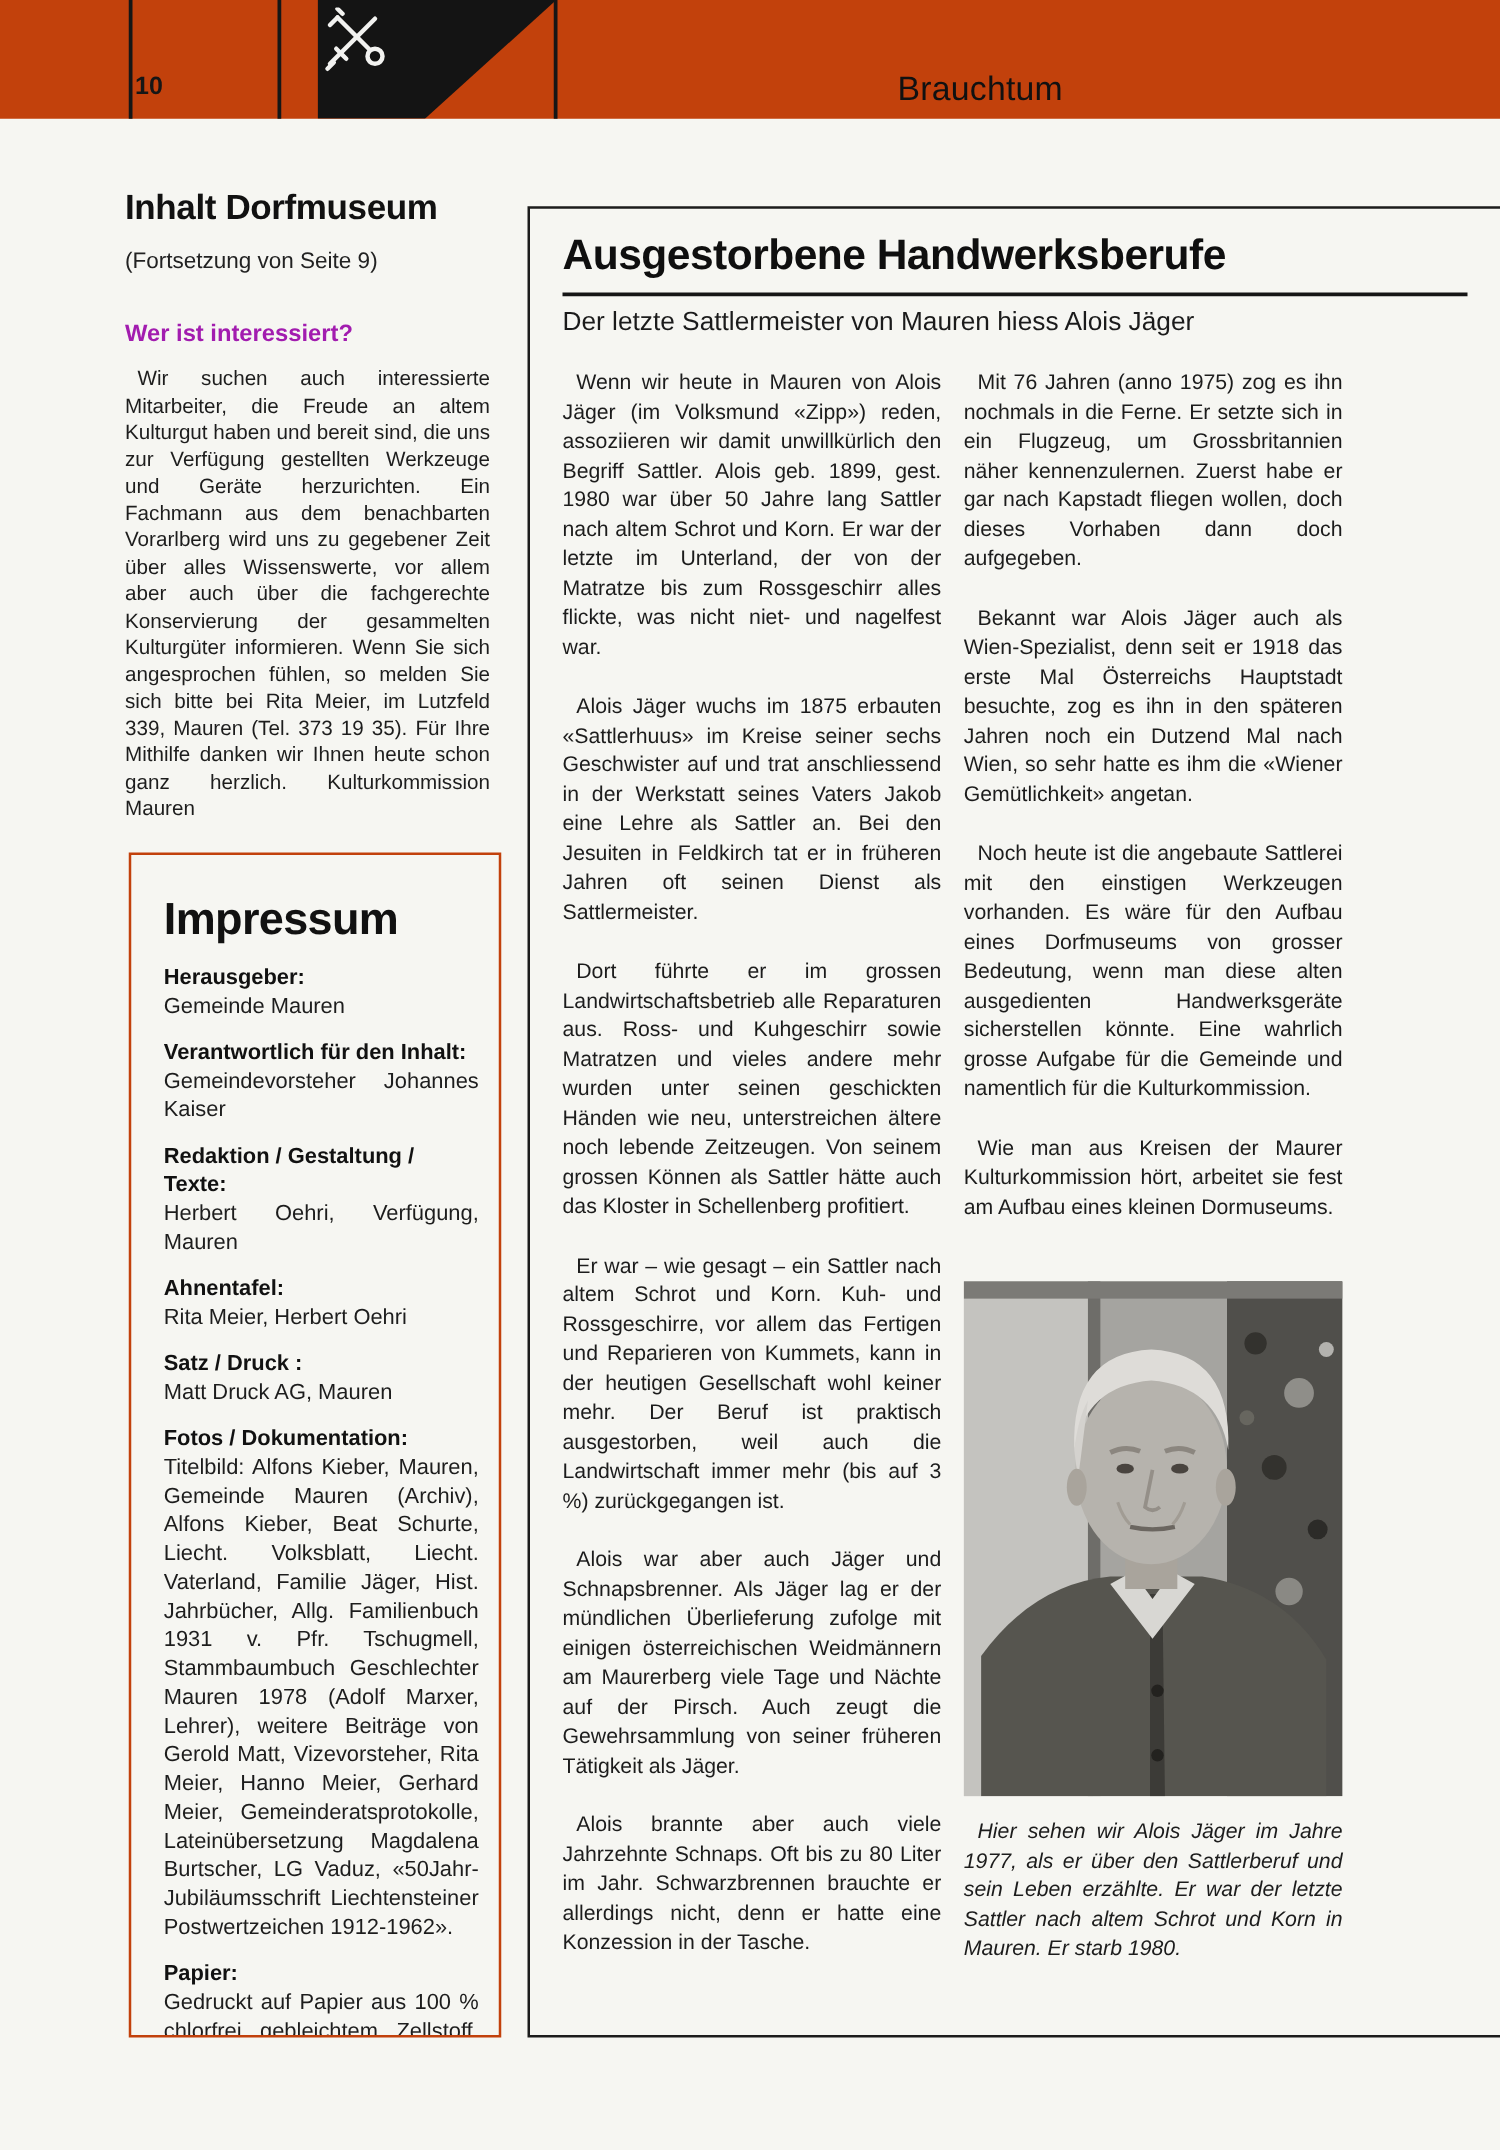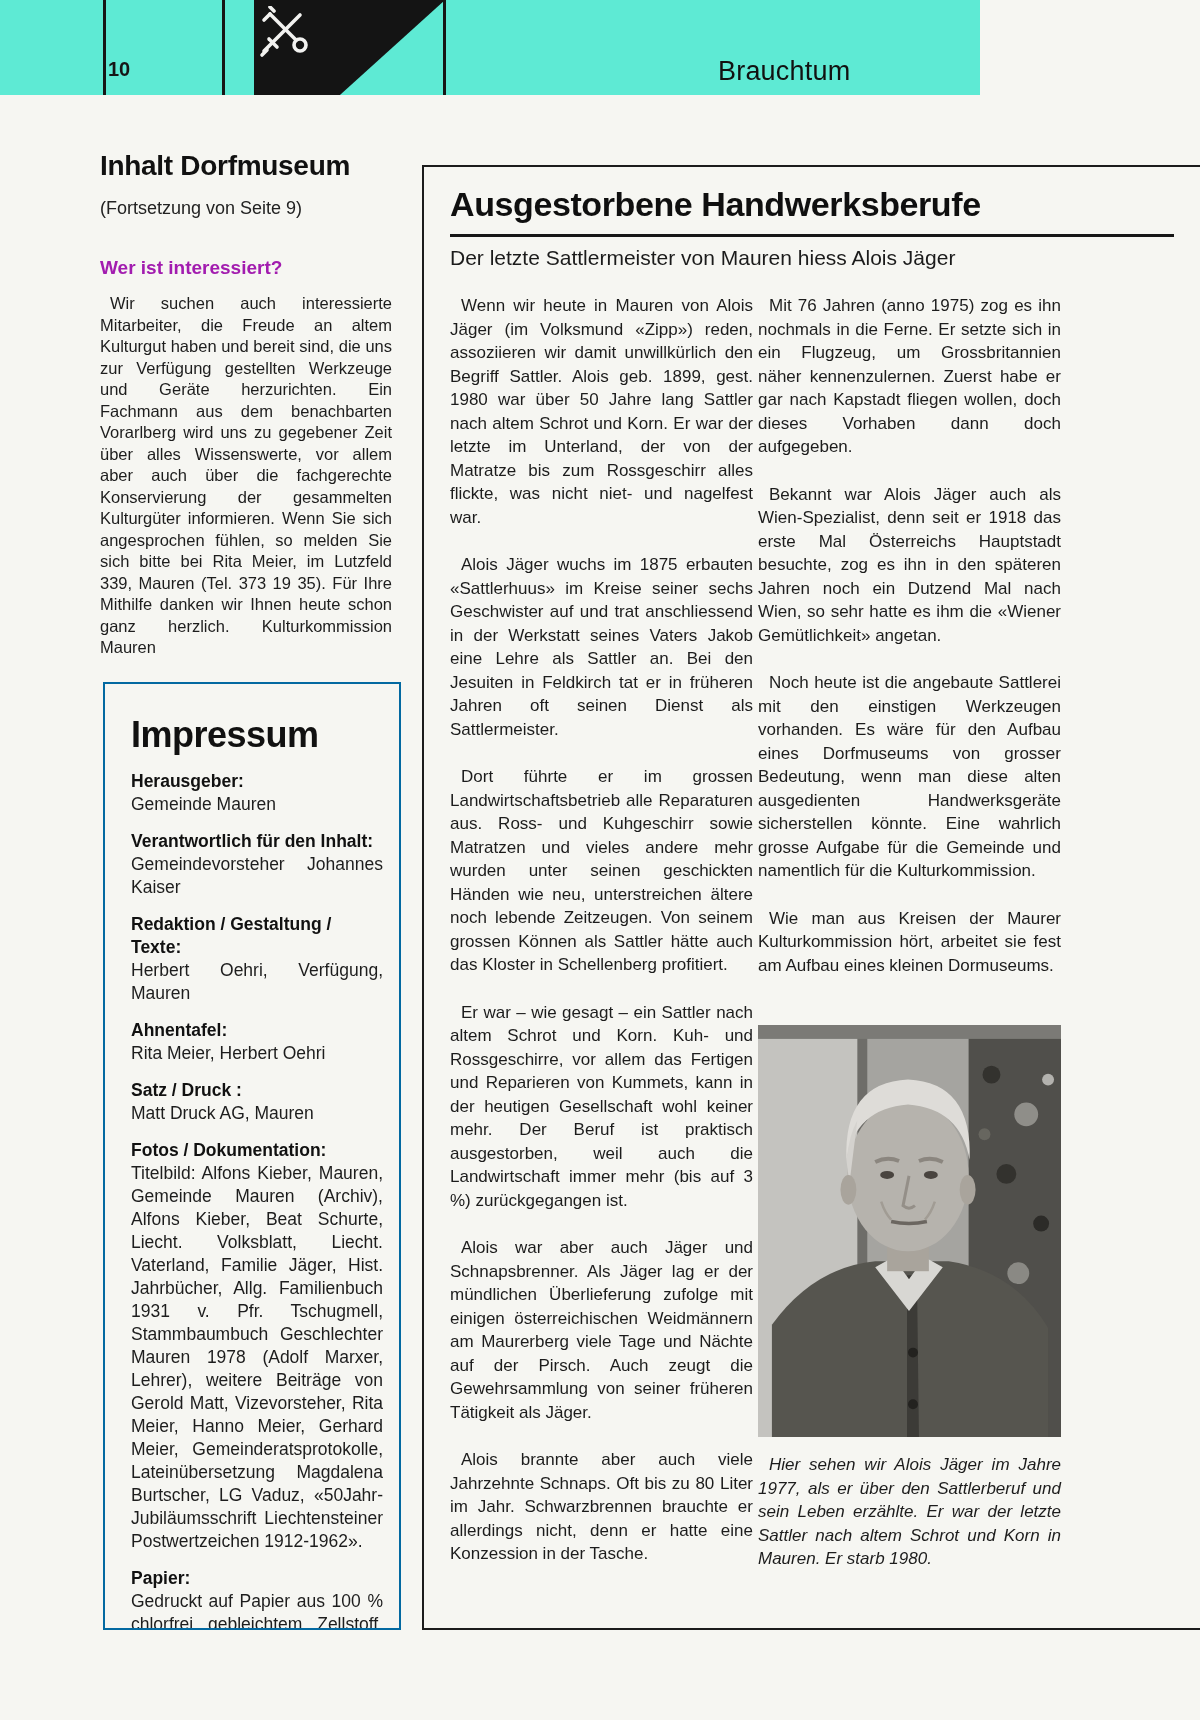--- a/index.html
+++ b/index.html
@@ -4,56 +4,56 @@
 <style>
   * { margin:0; padding:0; box-sizing:border-box; }
   html,body { background:#e9e9e6; }
   body { font-family:"Liberation Sans", sans-serif; color:#1b1b1b; }
   .page {
     position:relative; width:1200px; height:1720px; margin:0 auto;
     background:#f6f6f2; overflow:hidden;
   }
 
   
-  .band { position:absolute; left:0; top:0; width:980px; height:95px; background:#5eead4; }
+  .band { position:absolute; left:0; top:0; width:1200px; height:95px; background:#c2410c; }
   .vline { position:absolute; top:0; width:3px; height:95px; background:#161616; }
   .pagenum { position:absolute; left:108px; top:58px; font-size:20px; font-weight:bold; color:#161616; }
   .crest-block {
     position:absolute; left:254px; top:0; width:191px; height:95px; background:#141414;
     clip-path:polygon(0 0, 100% 0, 45% 100%, 0 100%);
   }
   .crest-block svg { position:absolute; left:4px; top:6px; }
   .section-title { position:absolute; left:718px; top:56px; font-size:27px; font-weight:normal; color:#111; letter-spacing:0.2px; }
 
   
   .left-col { position:absolute; left:100px; top:150px; width:292px; }
   .left-title { font-size:28px; font-weight:bold; letter-spacing:-0.3px; color:#111; }
   .continuation { margin-top:16px; font-size:18px; color:#222; }
   .subhead { margin-top:38px; font-size:19px; font-weight:bold; color:#a21caf; }
   .left-body { margin-top:14px; font-size:16.5px; line-height:21.5px; text-align:justify; text-indent:10px; color:#1d1d1d; }
 
   
   .impressum {
     position:absolute; left:103px; top:682px; width:298px; height:948px;
-    border:2px solid #0369a1; padding:18px 16px 0 26px; overflow:hidden;
+    border:2px solid #c2410c; padding:18px 16px 0 26px; overflow:hidden;
   }
   .imp-title { font-size:36px; font-weight:bold; letter-spacing:-0.5px; color:#111; margin-top:12px; }
   .imp-entry { margin-top:14px; }
   .imp-label { font-size:17.5px; line-height:23px; font-weight:bold; color:#111; }
   .imp-text  { font-size:17.5px; line-height:23px; text-align:justify; color:#1d1d1d; }
 
   
   .main-box {
     position:absolute; left:422px; top:165px; width:780px; height:1465px;
     border:2px solid #1c1c1c; padding:18px 26px 0 26px; overflow:hidden;
   }
   .main-title { font-size:34px; font-weight:bold; letter-spacing:-0.4px; color:#0f0f0f; }
   .title-rule { height:3px; background:#161616; margin:10px 0 9px 0; }
   .main-subtitle { font-size:21px; color:#1b1b1b; }
-  .cols { display:flex; gap:5px; margin-top:24px; }
+  .cols { display:flex; gap:18px; margin-top:24px; }
   .col { width:303px; }
   .col p { font-size:17px; line-height:23.5px; text-align:justify; text-indent:11px; color:#1c1c1c; margin-bottom:24px; }
 
   .photo-wrap { margin-top:48px; width:303px; height:412px; }
   .photo-wrap svg { display:block; width:100%; height:100%; }
   .caption { margin-top:16px; font-size:17px; line-height:23px; font-style:italic; text-align:justify; color:#1c1c1c; }
 </style>
 </head>
 <body>
 

